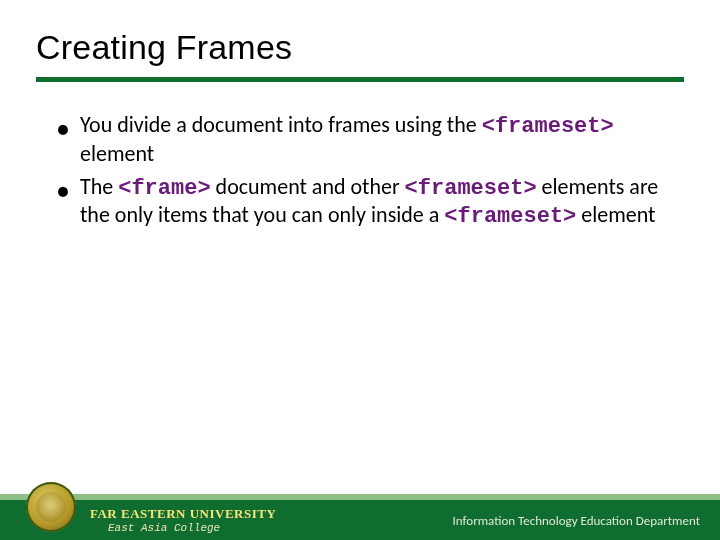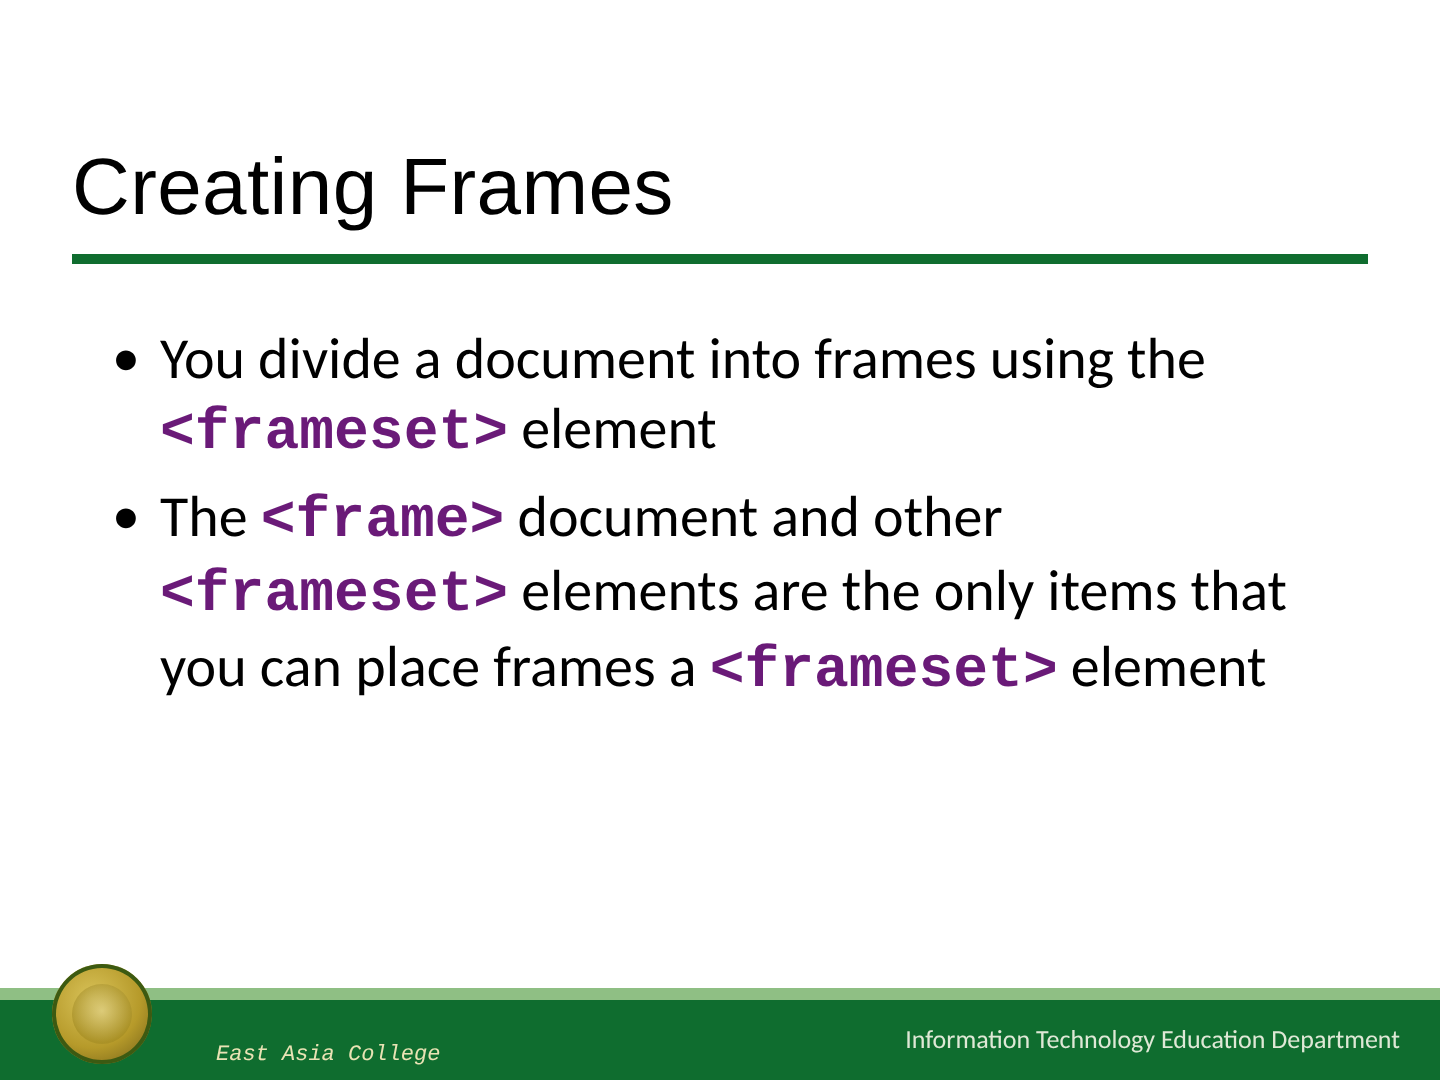--- a/index.html
+++ b/index.html
@@ -1,21 +1,21 @@
 <!DOCTYPE html>
 <html><head>
 <meta charset="utf-8">
 <style>
   * { margin: 0; padding: 0; box-sizing: border-box; }
   html, body { width: 720px; height: 540px; background: #fff; font-family: Calibri, "Segoe UI", Arial, sans-serif; color: #000; }
   .slide { position: relative; width: 720px; height: 540px; overflow: hidden; }
   .title-wrap { padding: 28px 36px 0 36px; }
-  .title { font-family: Arial, Helvetica, sans-serif; font-size: 40px; font-weight: 400; color: #000; letter-spacing: 0.2px; margin-top: 44px; }
+  .title { font-family: Arial, Helvetica, sans-serif; font-size: 34px; font-weight: 400; color: #000; letter-spacing: 0.2px; }
   .rule { margin: 10px 36px 0 36px; height: 5px; background: #0f6d2f; }
-  .content { padding: 30px 56px 0 56px; font-size: 29px; line-height: 1.22; }
+  .content { padding: 30px 56px 0 56px; font-size: 22px; line-height: 1.22; }
   ul.bullets { list-style: none; }
   ul.bullets > li { position: relative; padding-left: 24px; margin-bottom: 6px; }
   ul.bullets > li::before { content: "•"; position: absolute; left: 0; top: 0; font-size: 28px; color: #000; }
   .code { font-family: "Courier New", Courier, monospace; font-weight: 700; color: #6a1a78; }
   .footer { position: absolute; left: 0; bottom: 0; width: 720px; height: 60px; }
   .footer-bar { position: absolute; left: 0; bottom: 0; width: 720px; height: 40px; background: #0f6d2f; }
   .footer-bar-light { position: absolute; left: 0; bottom: 40px; width: 720px; height: 6px; background: #8fbf84; }
   .seal { position: absolute; left: 26px; bottom: 8px; width: 50px; height: 50px; border-radius: 50%; background: radial-gradient(circle at 40% 35%, #d9c35a 0%, #b69a2a 55%, #6b5a16 100%); box-shadow: 0 0 0 2px #3c5a12 inset; }
   .seal::after { content: ""; position: absolute; left: 10px; top: 10px; width: 30px; height: 30px; border-radius: 50%; background: radial-gradient(circle at 50% 45%, #e6d997 0%, #a28b23 70%); opacity: 0.6; }
   .uni-block { position: absolute; left: 90px; bottom: 6px; color: #f7e37a; }
@@ -29,27 +29,28 @@
 <div class="slide">
 
   <div class="title-wrap">
     <h1 class="title">Creating Frames</h1>
   </div>
   <div class="rule"></div>
 
   <div class="content">
     <ul class="bullets" id="bullet-list">
         <li><span>You divide a document into frames using the </span><span class="code">&lt;frameset&gt;</span><span> element</span></li>
-        <li><span>The </span><span class="code">&lt;frame&gt;</span><span> document and other </span><span class="code">&lt;frameset&gt;</span><span> elements are the only items that you can place frames a </span><span class="code">&lt;frameset&gt;</span><span> element</span></li>
+        <li><span>The </span><span class="code">&lt;frame&gt;</span><span> document and other </span><span class="code">&lt;frameset&gt;</span><span> elements are the only items that you can only inside a </span><span class="code">&lt;frameset&gt;</span><span> element</span></li>
       </ul>
   </div>
 
   <div class="footer">
     <div class="footer-bar-light"></div>
     <div class="footer-bar"></div>
     <div class="seal"></div>
     <div class="uni-block">
+      <div class="uni-name">FAR EASTERN UNIVERSITY</div>
       <div class="uni-college">East Asia College</div>
     </div>
     <div class="dept">Information Technology Education Department</div>
   </div>
 
 </div>
 
 </body></html>

